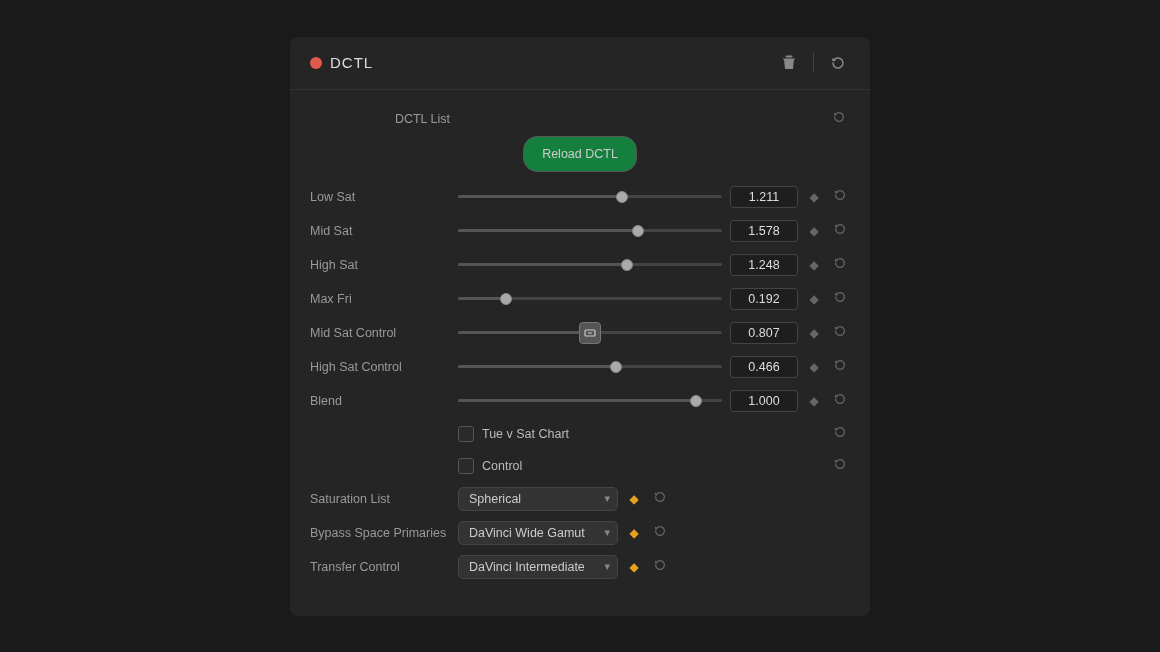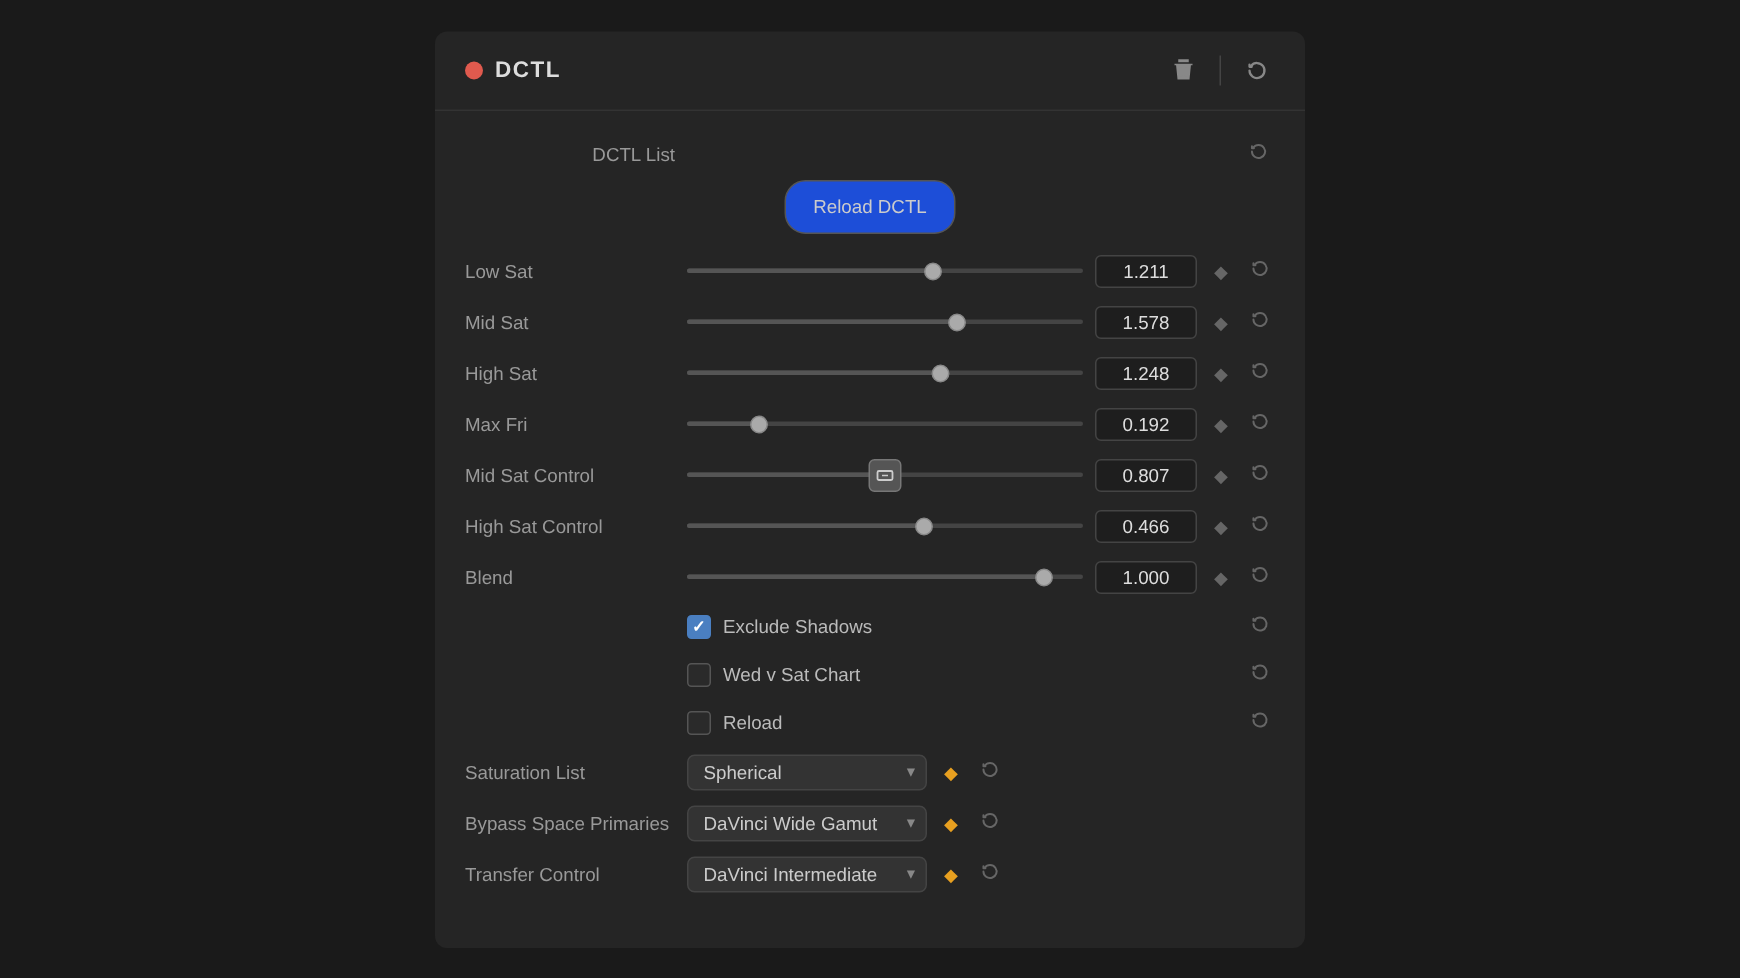--- a/index.html
+++ b/index.html
@@ -34,21 +34,21 @@
       gap: 8px;
     }
     .red-dot {
       width: 12px;
       height: 12px;
       border-radius: 50%;
       background: #e05a4e;
     }
     .panel-title {
       font-size: 15px;
-      font-weight: 700;
+      font-weight: 400;
       color: #ddd;
       letter-spacing: 1px;
     }
     .panel-header-right {
       display: flex;
       align-items: center;
       gap: 12px;
     }
     .icon-btn {
       background: none;
@@ -114,21 +114,21 @@
       border-radius: 5px;
       color: #ccc;
       padding: 4px 28px 4px 10px;
       font-size: 12.5px;
       cursor: pointer;
       appearance: none;
       -webkit-appearance: none;
       min-width: 160px;
     }
     .reload-btn {
-      background: #1d4ed8;
+      background: #15803d;
       border: 1px solid #555;
       border-radius: 14px;
       color: #ccc;
       padding: 10px 18px;
       font-size: 12.5px;
       cursor: pointer;
       margin-left: 0;
     }
     .reload-row {
       display: flex;
@@ -426,50 +426,36 @@
               <path d="M3 4v1.5h1.5" stroke-linecap="round" stroke-linejoin="round"></path>
             </svg>
     </button>
   </div>
       </div>
 
     <div id="checkboxes-container">
         <div class="checkbox-row">
     <div class="checkbox-offset">
       <div class="checkbox-wrapper">
-        <div class="checkbox checked"></div>
-        <span class="checkbox-label">Exclude Shadows</span>
+        <div class="checkbox"></div>
+        <span class="checkbox-label">Tue v Sat Chart</span>
       </div>
       <button class="reset-btn" style="margin-left:auto">
         <svg width="14" height="14" viewBox="0 0 16 16" fill="none" stroke="#666" stroke-width="1.5">
                 <path d="M3 8a5 5 0 1 0 1-3" stroke-linecap="round"></path>
                 <path d="M3 4v1.5h1.5" stroke-linecap="round" stroke-linejoin="round"></path>
               </svg>
       </button>
     </div>
   </div>
         <div class="checkbox-row">
     <div class="checkbox-offset">
       <div class="checkbox-wrapper">
         <div class="checkbox"></div>
-        <span class="checkbox-label">Wed v Sat Chart</span>
-      </div>
-      <button class="reset-btn" style="margin-left:auto">
-        <svg width="14" height="14" viewBox="0 0 16 16" fill="none" stroke="#666" stroke-width="1.5">
-                <path d="M3 8a5 5 0 1 0 1-3" stroke-linecap="round"></path>
-                <path d="M3 4v1.5h1.5" stroke-linecap="round" stroke-linejoin="round"></path>
-              </svg>
-      </button>
-    </div>
-  </div>
-        <div class="checkbox-row">
-    <div class="checkbox-offset">
-      <div class="checkbox-wrapper">
-        <div class="checkbox"></div>
-        <span class="checkbox-label">Reload</span>
+        <span class="checkbox-label">Control</span>
       </div>
       <button class="reset-btn" style="margin-left:auto">
         <svg width="14" height="14" viewBox="0 0 16 16" fill="none" stroke="#666" stroke-width="1.5">
                 <path d="M3 8a5 5 0 1 0 1-3" stroke-linecap="round"></path>
                 <path d="M3 4v1.5h1.5" stroke-linecap="round" stroke-linejoin="round"></path>
               </svg>
       </button>
     </div>
   </div>
       </div>

